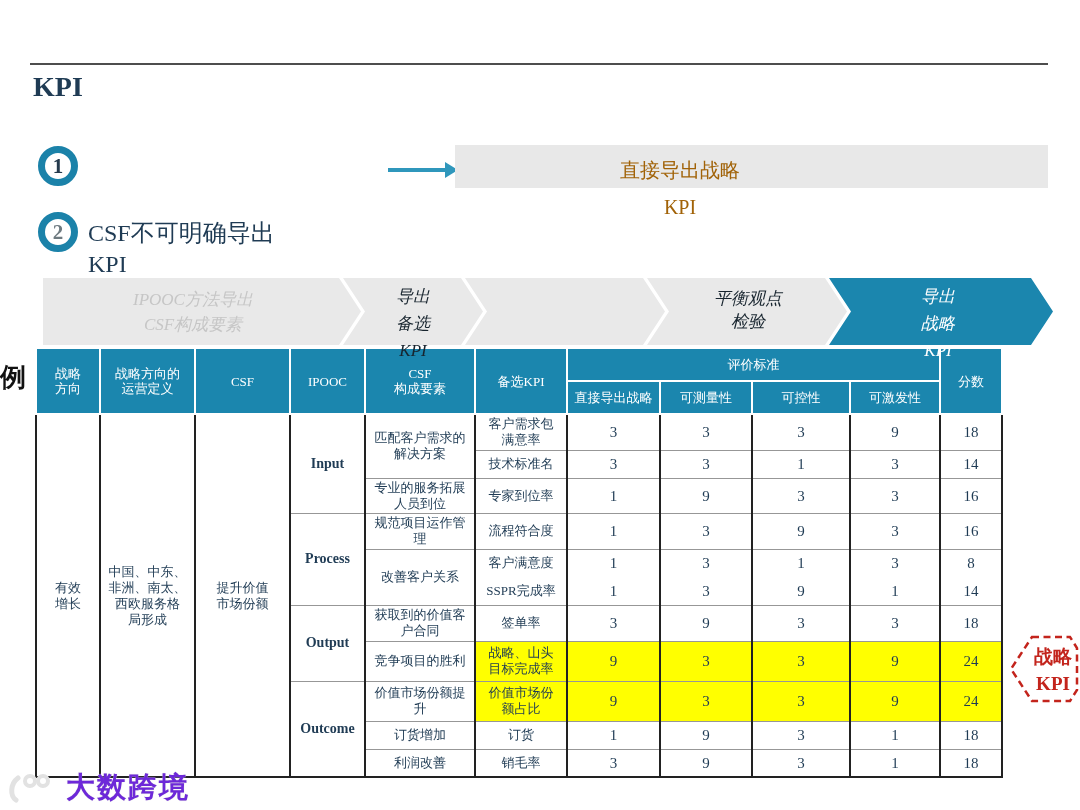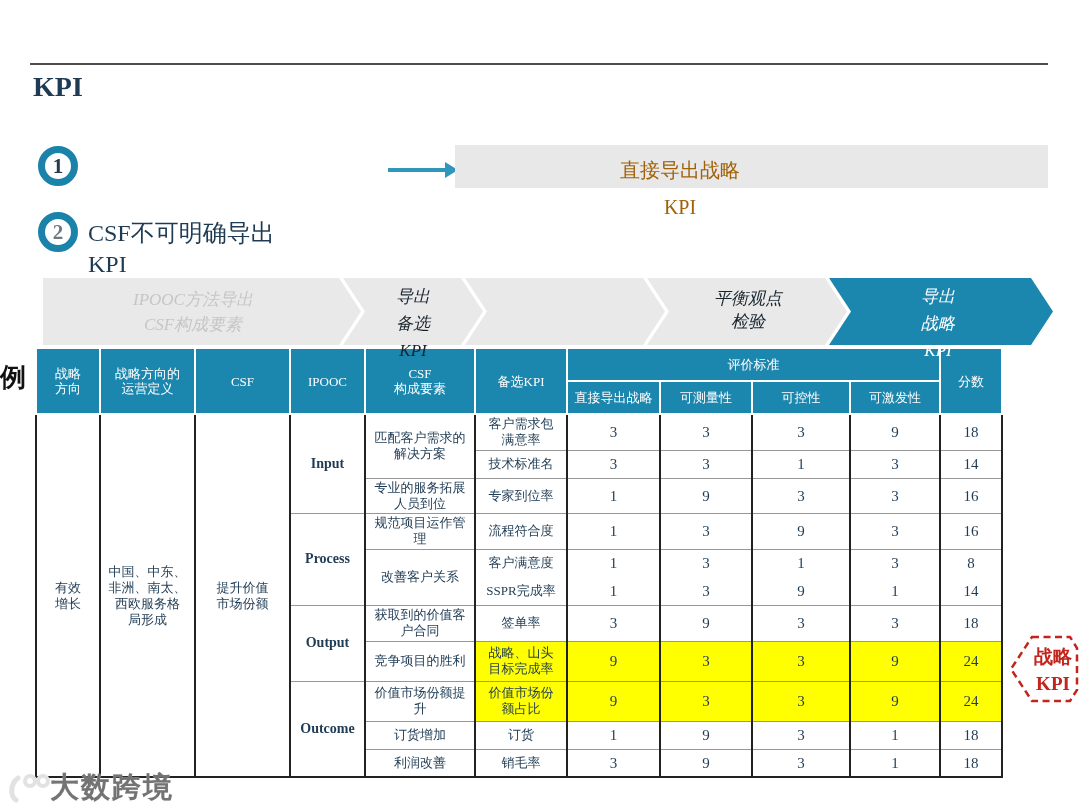--- a/index.html
+++ b/index.html
@@ -54,23 +54,23 @@
   td.num{font-size:15px;}
   td.ipooc{font-size:14px;font-weight:bold;}
   td.hl{background:#FFFF00;}
   td.joinTop{border-top-style:hidden;margin-left:12px;}
 
   
   #callout{left:1008px;top:634px;width:72px;height:70px;}
   #callout text{font-size:19px;font-weight:bold;fill:#C3241C;}
 
   
-  #watermark{left:6px;top:768px;display:flex;align-items:center;gap:0;z-index:20;
+  #watermark{left:6px;top:768px;display:flex;align-items:center;gap:16px;z-index:20;
              font-family:"Liberation Sans","DejaVu Sans",sans-serif;font-weight:bold;font-size:29px;
-             color:#737373;text-shadow:0 0 1px #cdcdcd;letter-spacing:2px;justify-content:space-between;}
+             color:#6d28d9;text-shadow:0 0 1px #cdcdcd;letter-spacing:2px;justify-content:space-between;}
 </style>
 </head>
 <body>
 
 <div id="slide">
 
   <div class="abs" id="top-rule"></div>
 
   <div class="abs" id="title">
     <div>KPI</div>

